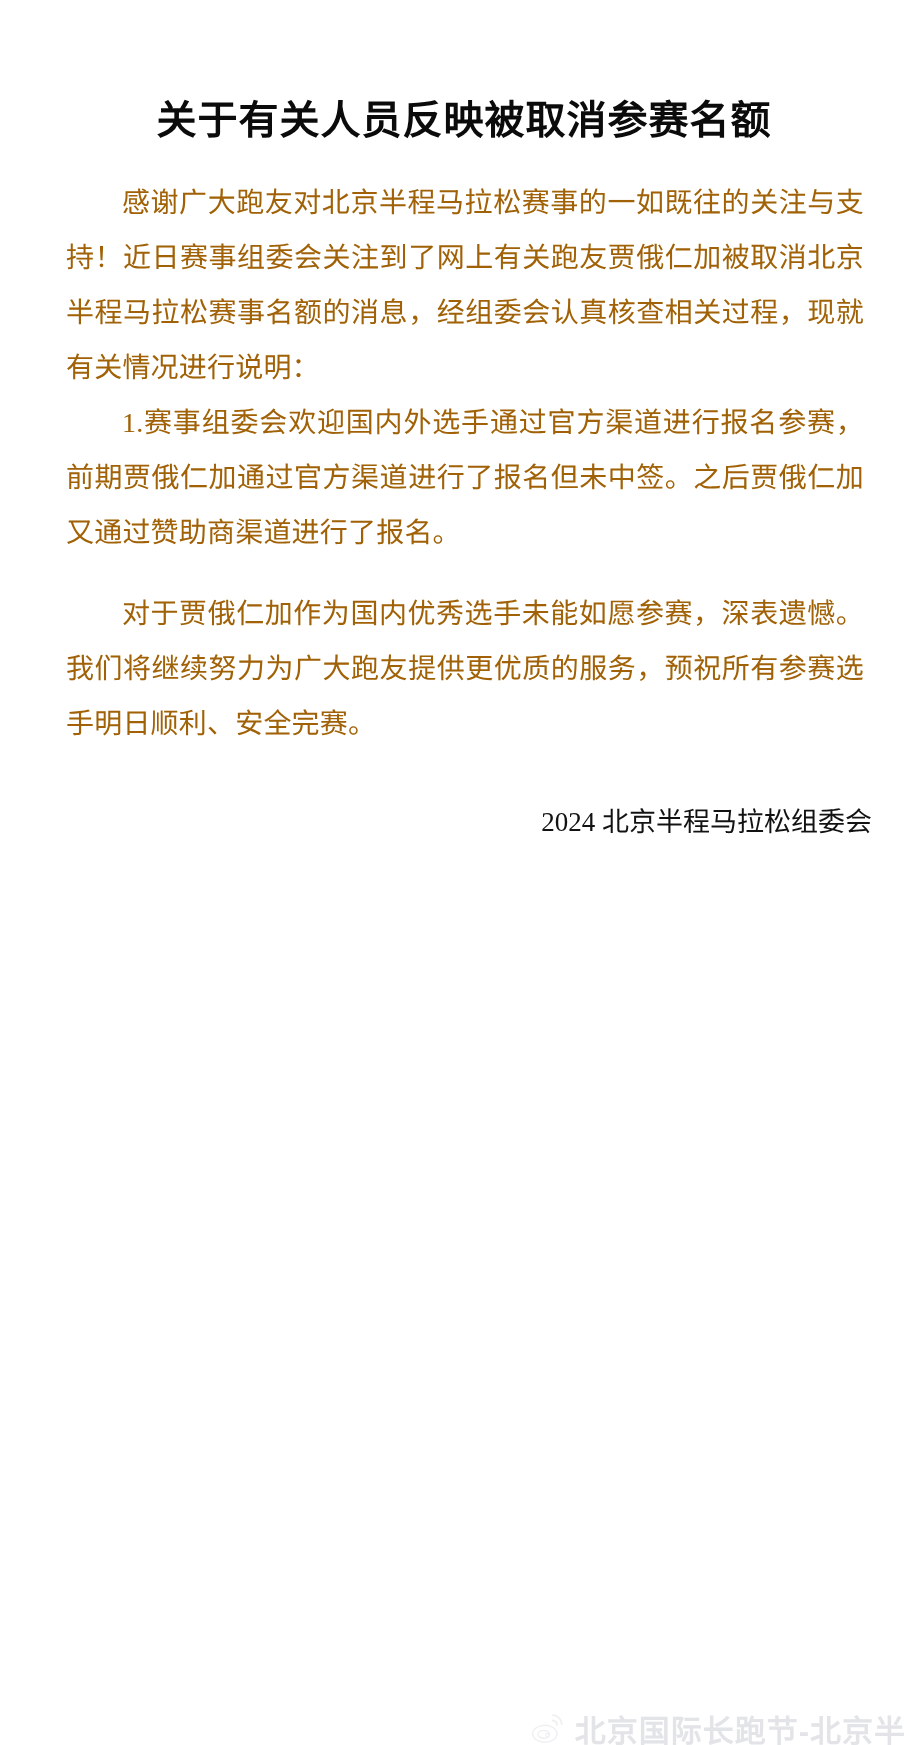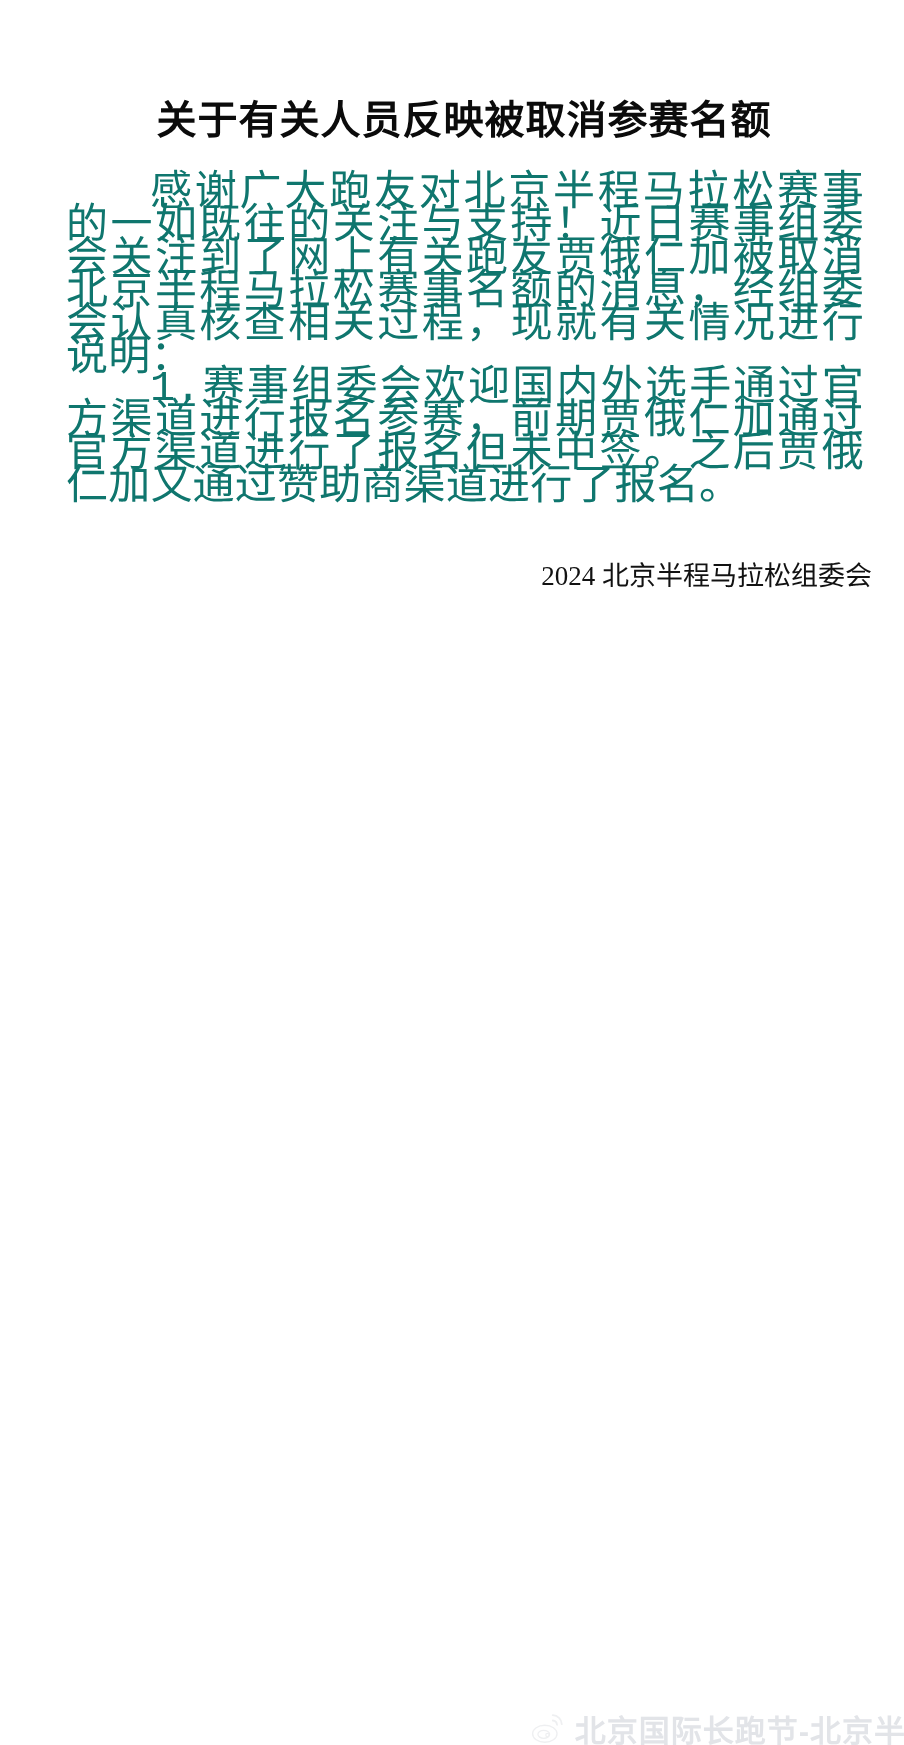--- a/index.html
+++ b/index.html
@@ -39,33 +39,32 @@
     padding-top: 38px;
   }
 
   
   .doc-body {
     padding: 0 52px 0 54px;
     margin-top: 34px;
   }
 
   .para {
-    font-size: 42px;
-    line-height: 33px;
+    font-size: 28px;
+    line-height: 55px;
     text-align: justify;
     text-justify: inter-ideograph;
     text-indent: 2em;
     margin: 0;
     letter-spacing: 0.2px;
-    color: #0f766e;
+    color: #a16207;
   }
 
   .para + .para {
     margin-top: 0px;
-    font-family: Liberation Mono, monospace;
   }
 
   .para.closing {
     margin-top: 26px;
   }
 
   
   .signature {
     margin-top: 44px;
     padding-right: 44px;
@@ -118,20 +117,21 @@
 
 <div id="page">
 
   <h1 class="doc-title">
     <div class="title-line-1">关于有关人员反映被取消参赛名额</div>
   </h1>
 
   <div class="doc-body">
     <p class="para">感谢广大跑友对北京半程马拉松赛事的一如既往的关注与支持！近日赛事组委会关注到了网上有关跑友贾俄仁加被取消北京半程马拉松赛事名额的消息，经组委会认真核查相关过程，现就有关情况进行说明：</p>
     <p class="para">1.赛事组委会欢迎国内外选手通过官方渠道进行报名参赛，前期贾俄仁加通过官方渠道进行了报名但未中签。之后贾俄仁加又通过赞助商渠道进行了报名。</p>
+    <p class="para closing">对于贾俄仁加作为国内优秀选手未能如愿参赛，深表遗憾。我们将继续努力为广大跑友提供更优质的服务，预祝所有参赛选手明日顺利、安全完赛。</p>
   </div>
 
   <div class="signature">
     <div class="sig-org">2024 北京半程马拉松组委会</div>
   </div>
 
   <div class="watermark">
     <div class="watermark-inner">
       <svg class="wm-logo" viewBox="0 0 64 64" aria-hidden="true">
         <ellipse cx="26" cy="41" rx="23" ry="16" fill="none" stroke="#c9ccd2" stroke-width="2.6"></ellipse>

